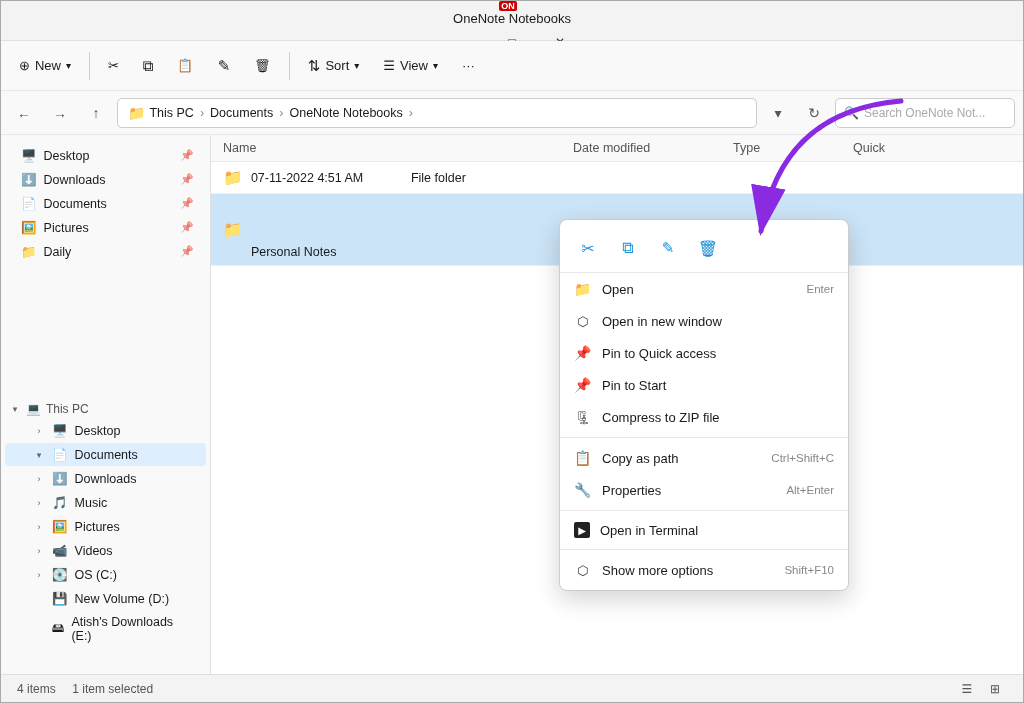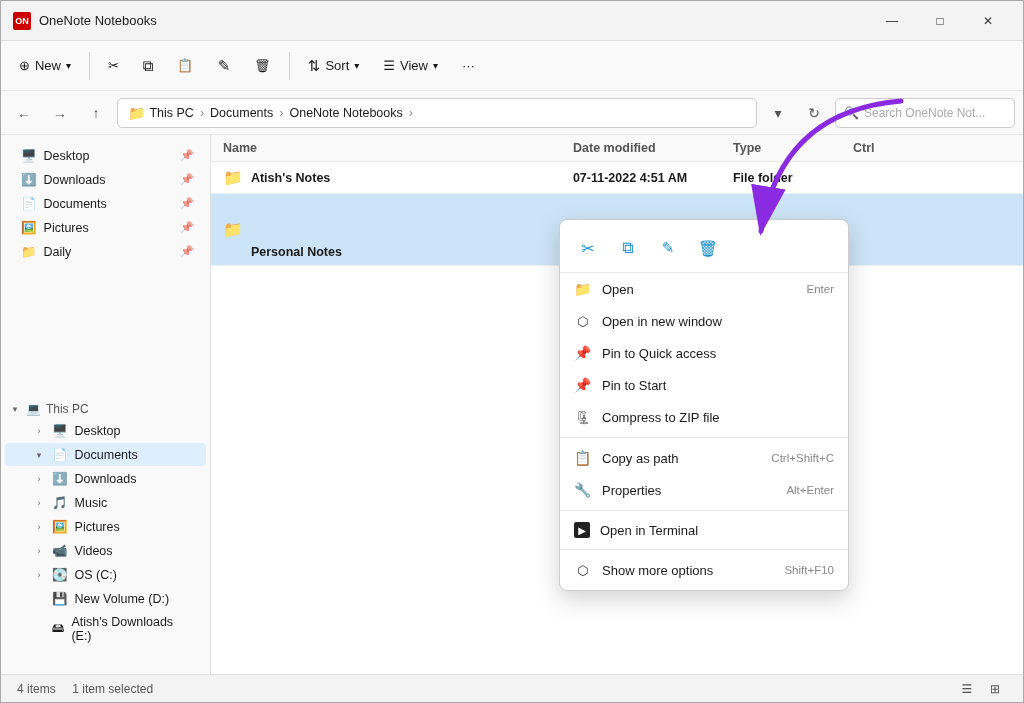--- a/index.html
+++ b/index.html
@@ -26,20 +26,21 @@
 
     
     .title-bar {
       height: 40px;
       background: #f3f3f3;
       display: flex;
       align-items: center;
       padding: 0 12px;
       border-bottom: 1px solid #e0e0e0;
       flex-shrink: 0;
+      flex-direction: column;
     }
     .title-bar-icon {
       width: 18px;
       height: 18px;
       margin-right: 8px;
       background: #c00;
       border-radius: 2px;
       display: flex;
       align-items: center;
       justify-content: center;
@@ -191,21 +192,20 @@
       cursor: pointer;
       gap: 5px;
     }
 
     
     .file-list {
       flex: 1;
       background: white;
       overflow-y: auto;
       padding: 0;
-      font-weight: bold;
     }
     .file-list-header {
       display: flex;
       align-items: center;
       padding: 6px 12px;
       border-bottom: 1px solid #e8e8e8;
       background: #f9f9f9;
       font-size: 12.5px;
       color: #555;
       position: sticky;
@@ -497,25 +497,24 @@
         <span>🖴</span>
         <span>Atish's Downloads (E:)</span>
       </div>
     </div>
 
     <div class="file-list">
       <div class="file-list-header">
         <span class="col-name">Name</span>
         <span class="col-date">Date modified</span>
         <span class="col-type">Type</span>
-        <span class="col-size">Ctrl</span>
+        <span class="col-size">Quick</span>
       </div>
       <div class="file-row">
         <span class="file-row-icon">📁</span>
-        <span class="col-name" style="width:322px;">Atish's Notes</span>
         <span class="col-date">07-11-2022 4:51 AM</span>
         <span class="col-type">File folder</span>
         <span class="col-size"></span>
       </div>
       <div class="file-row selected">
         <span class="file-row-icon">📁</span>
         <span class="col-name" style="width:322px;margin-top:45px;">Personal Notes</span>
         <span class="col-date">07-11-2022 4:10 AM</span>
         <span class="col-type">File folder</span>
         <span class="col-size"></span>

